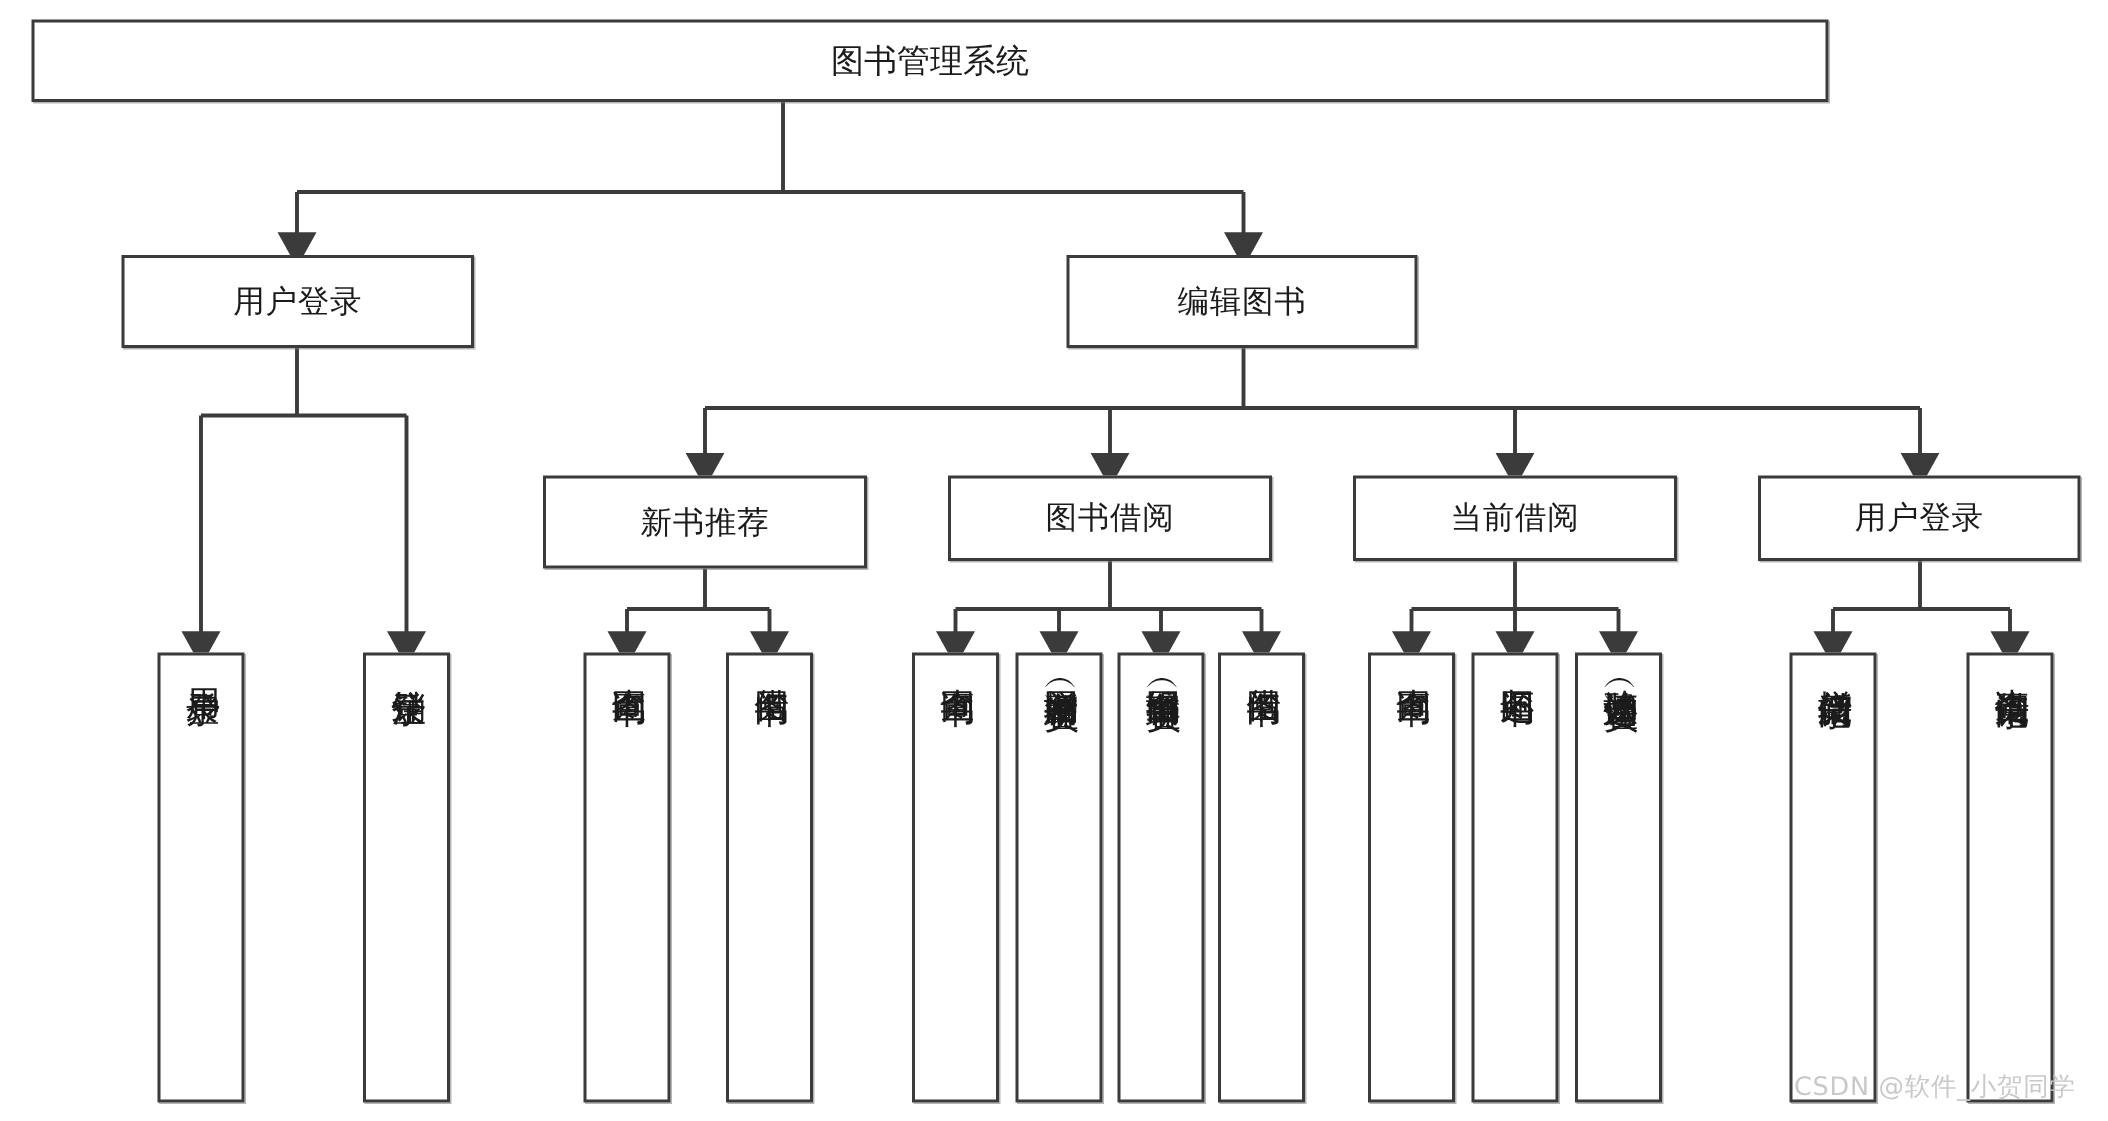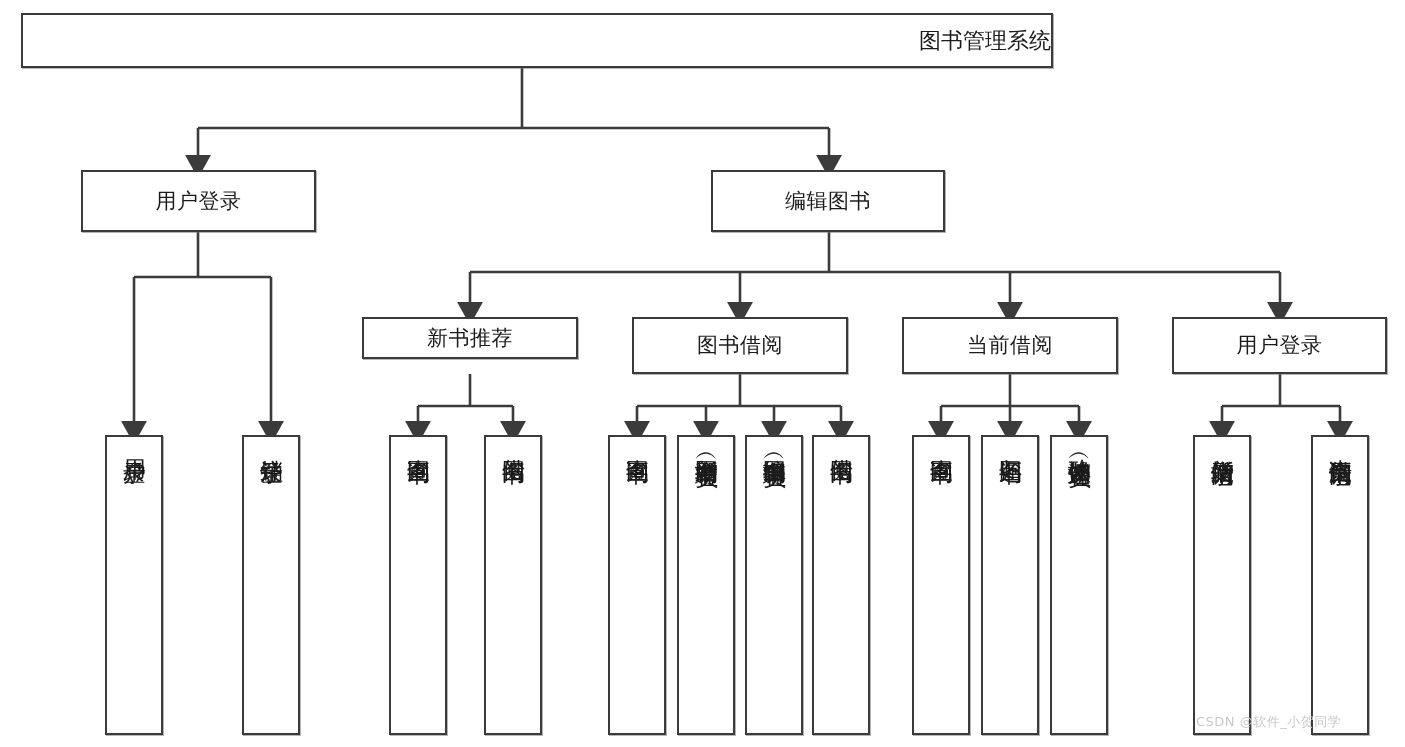--- a/index.html
+++ b/index.html
@@ -15,21 +15,21 @@
   .h-node .lbl{font-size:21px;line-height:1;letter-spacing:.5px;}
   .title-node .lbl{font-size:22px;}
 
   .leaf{position:absolute;box-sizing:border-box;background:#ffffff;
         border:2px solid #3b3b3b;display:flex;align-items:flex-start;justify-content:center;
         box-shadow:1px 1px 0 0 rgba(120,120,120,.55);padding-top:4px;}
   .leaf .vlbl{writing-mode:vertical-rl;text-orientation:upright;
         font-size:23px;line-height:1.04;color:#1b1b1b;letter-spacing:1px;
         white-space:nowrap;}
 
-  .watermark{position:absolute;color:#c9c9c9;font-size:13px;letter-spacing:.5px;
+  .watermark{position:absolute;color:#c9c9c9;font-size:17px;letter-spacing:.5px;
         white-space:nowrap;user-select:none;}
 </style>
 </head>
 <body>
 
 <div id="canvas">
 
   <svg class="wires" viewBox="0 0 1405 747" xmlns="http://www.w3.org/2000/svg">
     <defs>
       <marker id="ah" markerWidth="11" markerHeight="11" refX="1.2" refY="5" orient="auto" markerUnits="strokeWidth">
@@ -73,33 +73,33 @@
       <path d="M1010,406 L1010,424" marker-end="url(#ah)"></path>
       <path d="M1079,406 L1079,424" marker-end="url(#ah)"></path>
 
       <path d="M1280,374 L1280,406"></path>
       <path d="M1222,406 L1340,406"></path>
       <path d="M1222,406 L1222,424" marker-end="url(#ah)"></path>
       <path d="M1340,406 L1340,424" marker-end="url(#ah)"></path>
     </g>
   </svg>
 
-  <div class="node title-node" style="left:21px;top:13px;width:1032px;height:55px;justify-content:flex-end;">
+  <div class="node title-node" style="left:21px;top:13px;width:1198px;height:55px;">
     <span class="lbl">图书管理系统</span>
   </div>
 
   <div class="node h-node" style="left:81px;top:170px;width:235px;height:62px;">
     <span class="lbl">用户登录</span>
   </div>
 
   <div class="node h-node" style="left:711px;top:170px;width:234px;height:62px;">
     <span class="lbl">编辑图书</span>
   </div>
 
-  <div class="node h-node" style="left:362px;top:317px;width:216px;height:42px;">
+  <div class="node h-node" style="left:362px;top:317px;width:216px;height:62px;">
     <span class="lbl">新书推荐</span>
   </div>
 
   <div class="node h-node" style="left:902px;top:317px;width:216px;height:57px;">
     <span class="lbl">当前借阅</span>
   </div>
 
   <div class="node h-node" style="left:632px;top:317px;width:216px;height:57px;">
     <span class="lbl">图书借阅</span>
   </div>

